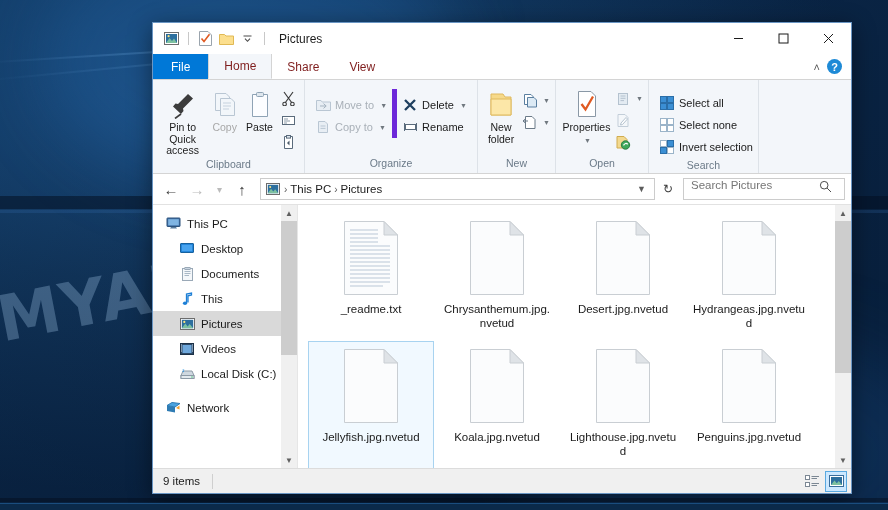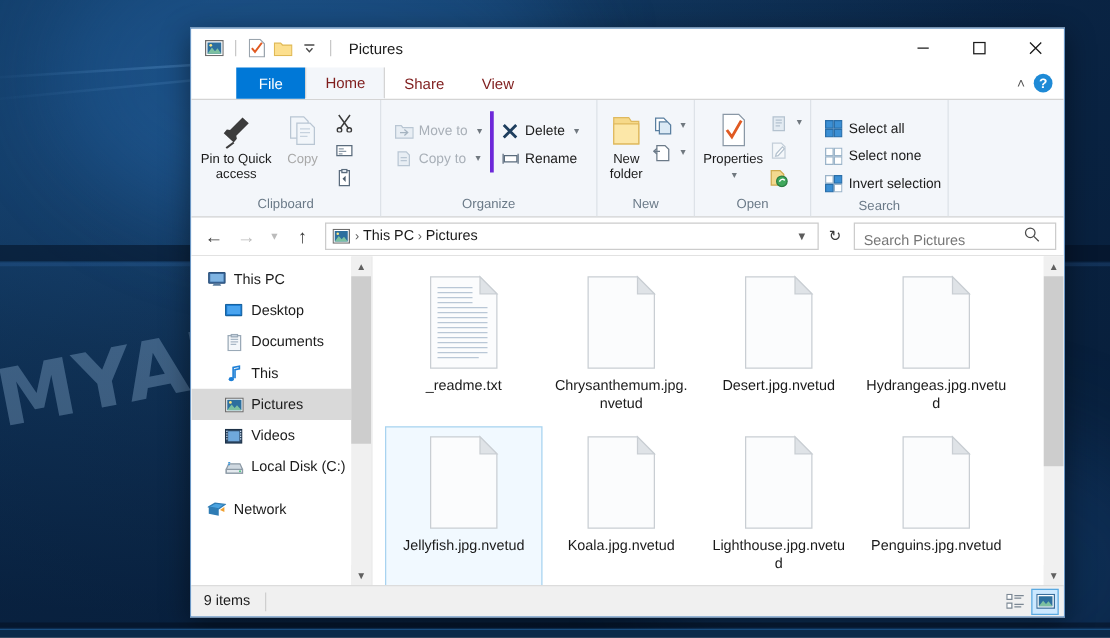--- a/index.html
+++ b/index.html
@@ -103,21 +103,20 @@
   .tab {
     display: flex; align-items: center;
     padding: 0 15px;
     font-size: 12px; color: #7f1d1d;
     cursor: default;
   }
   .tab.file {
     background: #0078d7; color: #ffffff;
     font-weight: normal;
     padding: 0 18px;
-    margin-left: 36px;
   }
   .tab.active {
     background: #f3f6fa;
     border-left: 1px solid #d4d4d4;
     border-right: 1px solid #d4d4d4;
     border-bottom: 1px solid #f3f6fa;
     position: relative; z-index: 2;
   }
   #tab-right { margin-left: auto; display: flex; align-items: center; gap: 7px; padding-right: 9px; }
   #help-btn {
@@ -207,21 +206,21 @@
   #crumb-dd { font-size: 9px; color: #5c5c5c; padding: 0 6px; }
   #refresh-btn {
     width: 22px; height: 22px;
     display: flex; align-items: center; justify-content: center;
     font-size: 12px; color: #3a3a3a;
   }
   #searchbox {
     width: 162px; height: 22px;
     border: 1px solid #cccccc;
     background: #fff;
-    display: flex; align-items: flex-end;
+    display: flex; align-items: flex-start;
     padding: 0 12px 0 7px;
     margin-left: 2px;
   }
   #search-ph { flex: 1; font-size: 11.5px; color: #767676; }
 
   
   #content { flex: 1; display: flex; min-height: 0; background: #fff; }
 
   
   #navpane {
@@ -417,20 +416,29 @@
         </div>
         <div class="big-btn disabled" style="width:44px;">
           <div class="big-ico">
             <svg width="26" height="28" viewBox="0 0 26 28">
               <path d="M3.5 2.5 H14 L17.5 6 V19.5 H3.5 Z" fill="#f2f6fa" stroke="#b9c6d3"></path>
               <path d="M8.5 7.5 H19 L22.5 11 V24.5 H8.5 Z" fill="#f2f6fa" stroke="#b9c6d3"></path>
               <path d="M11 12 H19 M11 15 H19 M11 18 H17" stroke="#c6d2de"></path>
             </svg>
           </div>
           <span>Copy</span>
+        </div>
+        <div class="big-btn" style="width:44px;">
+          <div class="big-ico">
+            <svg width="26" height="28" viewBox="0 0 26 28">
+              <path d="M5.5 3.5 H20.5 V25.5 H5.5 Z" fill="#fcfdff" stroke="#8fa3b5"></path>
+              <rect x="9.5" y="1.5" width="7" height="4" rx="1" fill="#dfe7ee" stroke="#8fa3b5"></rect>
+            </svg>
+          </div>
+          <span>Paste</span>
         </div>
         <div class="icon-col">
           <div class="icon-only">
             <svg width="15" height="15" viewBox="0 0 15 15">
               <path d="M3 1 L11 12 M12 1 L4 12" stroke="#3c3c3c" stroke-width="1.2" fill="none"></path>
               <circle cx="3.6" cy="13" r="1.8" fill="none" stroke="#3c3c3c" stroke-width="1.1"></circle>
               <circle cx="11.4" cy="13" r="1.8" fill="none" stroke="#3c3c3c" stroke-width="1.1"></circle>
             </svg>
           </div>
           <div class="icon-only">
@@ -468,21 +476,21 @@
             <span class="small-ico">
               <svg width="15" height="14" viewBox="0 0 15 14">
                 <path d="M2.5 1.5 H9 L11.5 4 V12.5 H2.5 Z" fill="#e8eef4" stroke="#b9c6d3"></path>
                 <path d="M4.5 6 H9.5 M4.5 8.4 H9.5" stroke="#b9c6d3"></path>
               </svg>
             </span>
             <span>Copy to</span>
             <span class="caret">▼</span>
           </div>
         </div>
-        <div class="small-col" style="width:84px; border-left:3px solid #6d28d9;">
+        <div class="small-col" style="width:84px; border-left:5px solid #6d28d9;">
           <div class="small-btn">
             <span class="small-ico">
               <svg width="14" height="14" viewBox="0 0 14 14">
                 <path d="M2 2 L12 12 M12 2 L2 12" stroke="#1f3f5f" stroke-width="2.3"></path>
               </svg>
             </span>
             <span>Delete</span>
             <span class="caret">▼</span>
           </div>
           <div class="small-btn">

